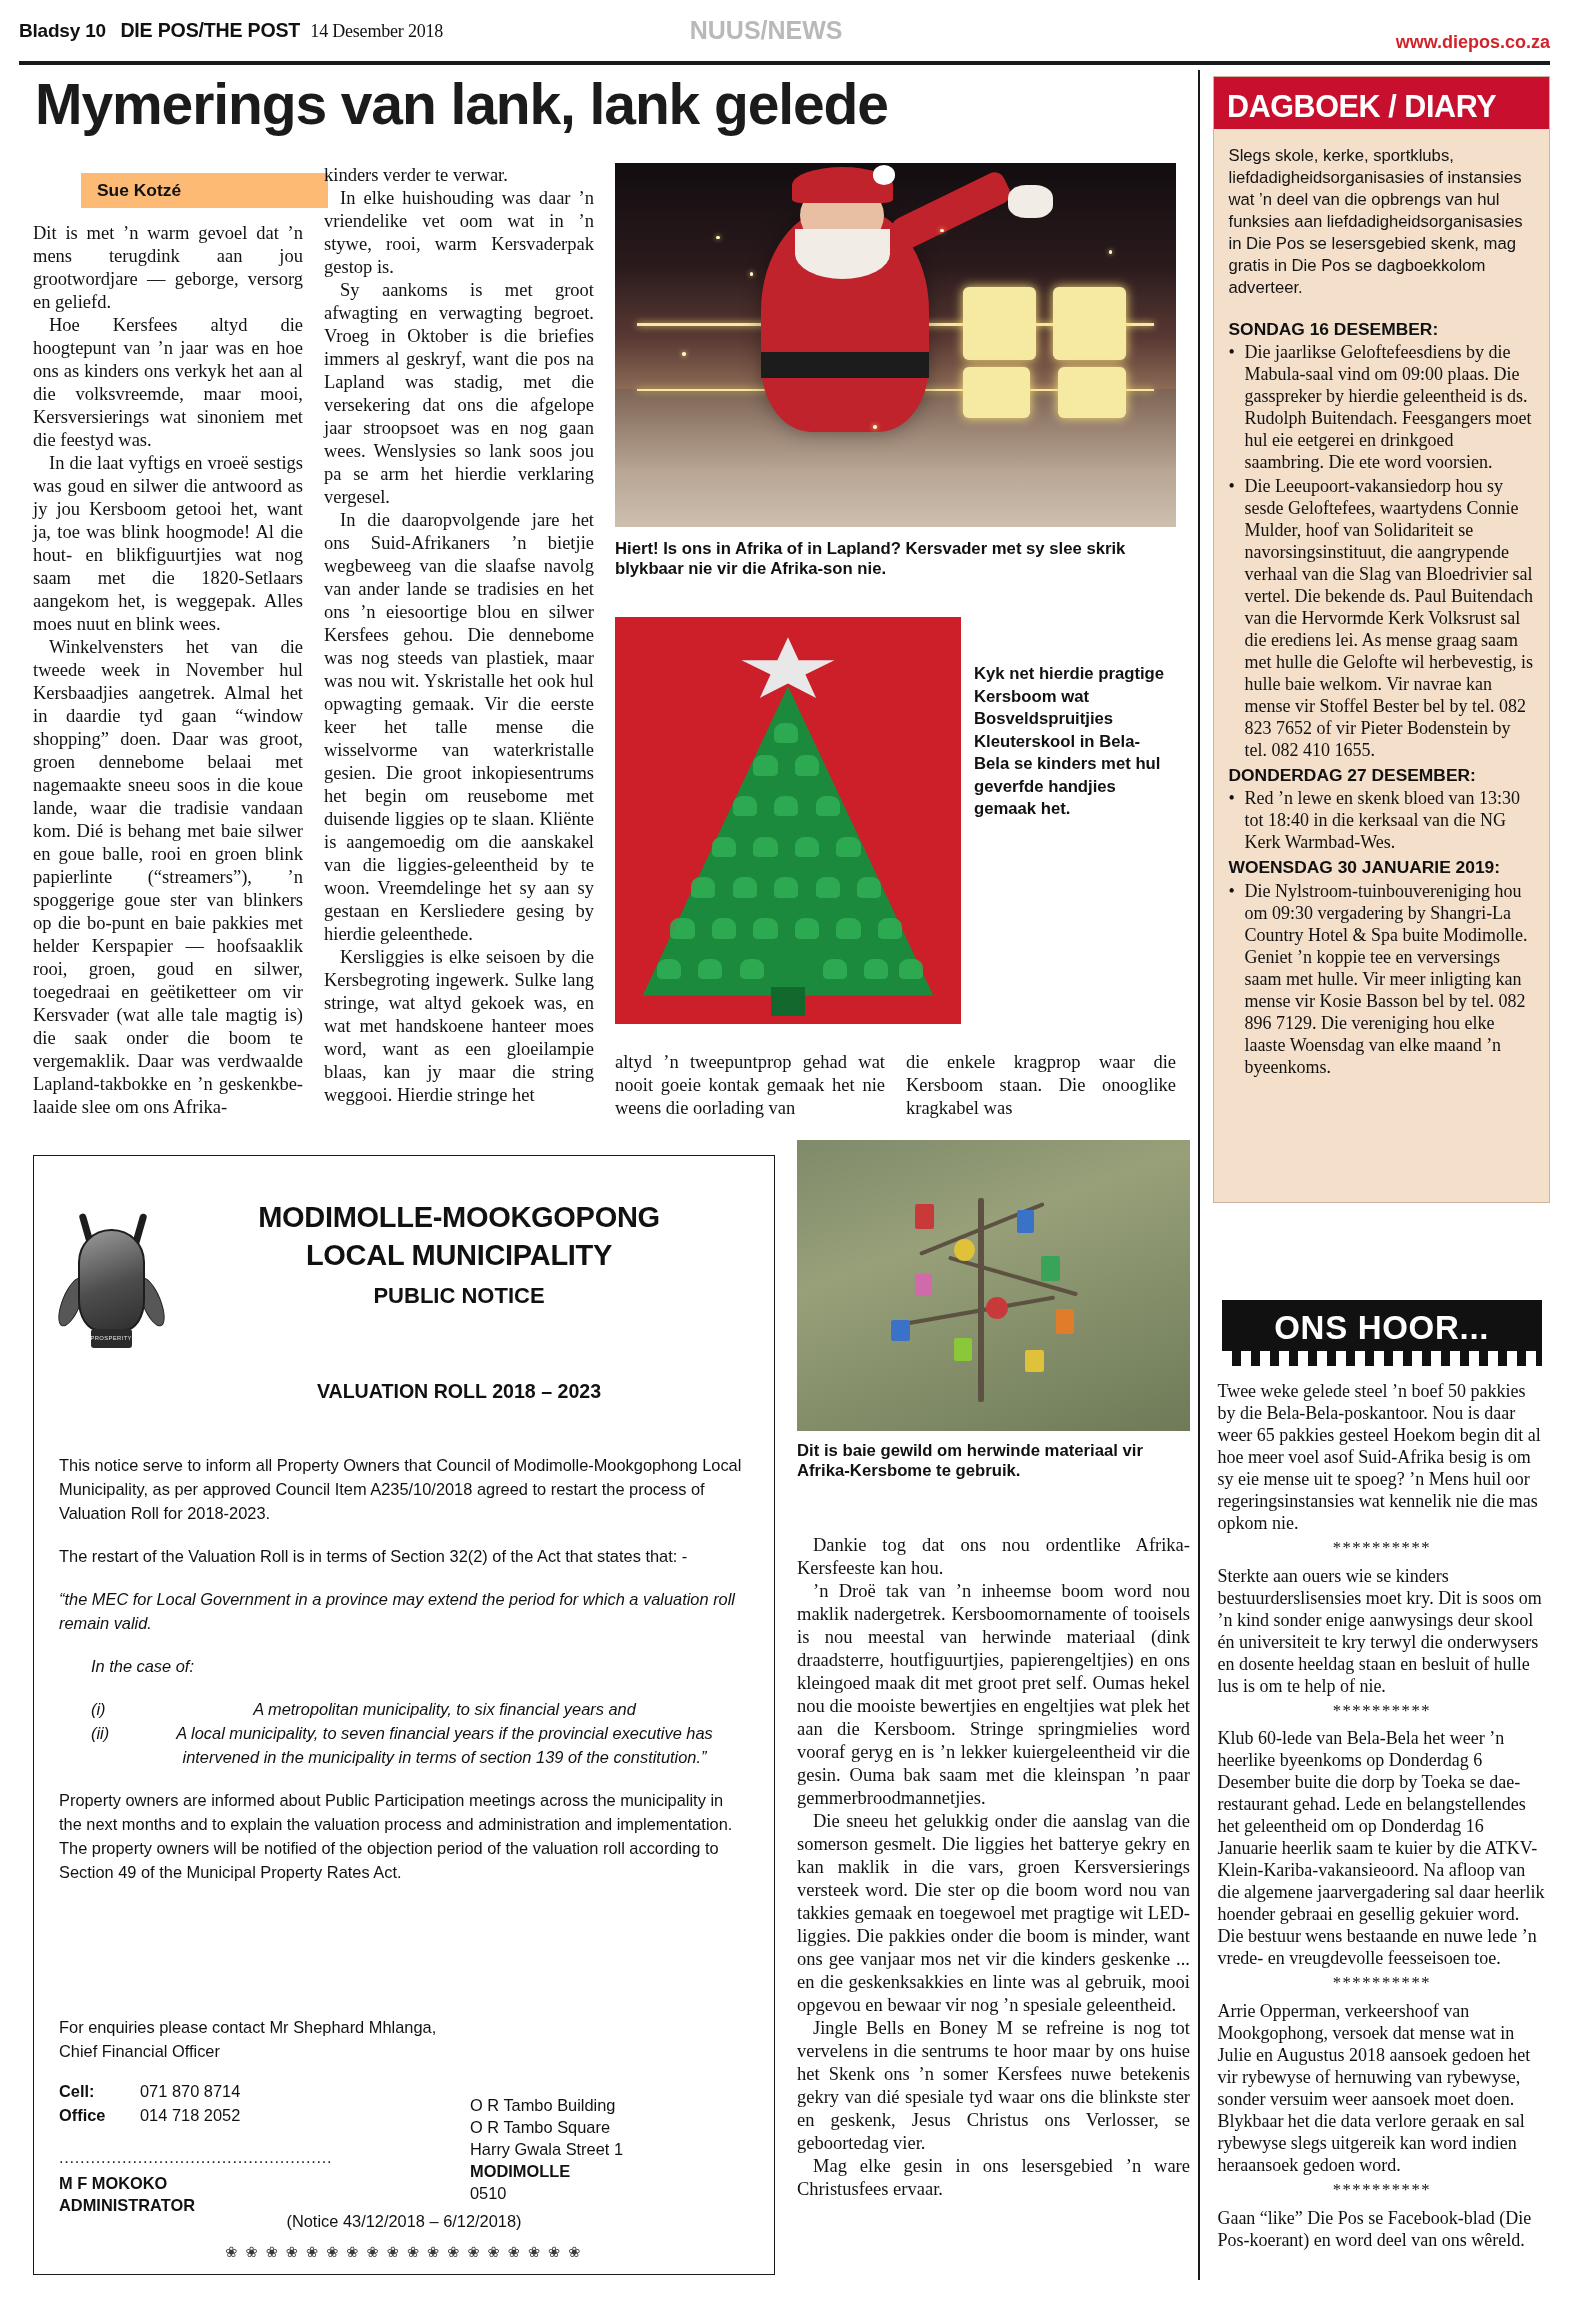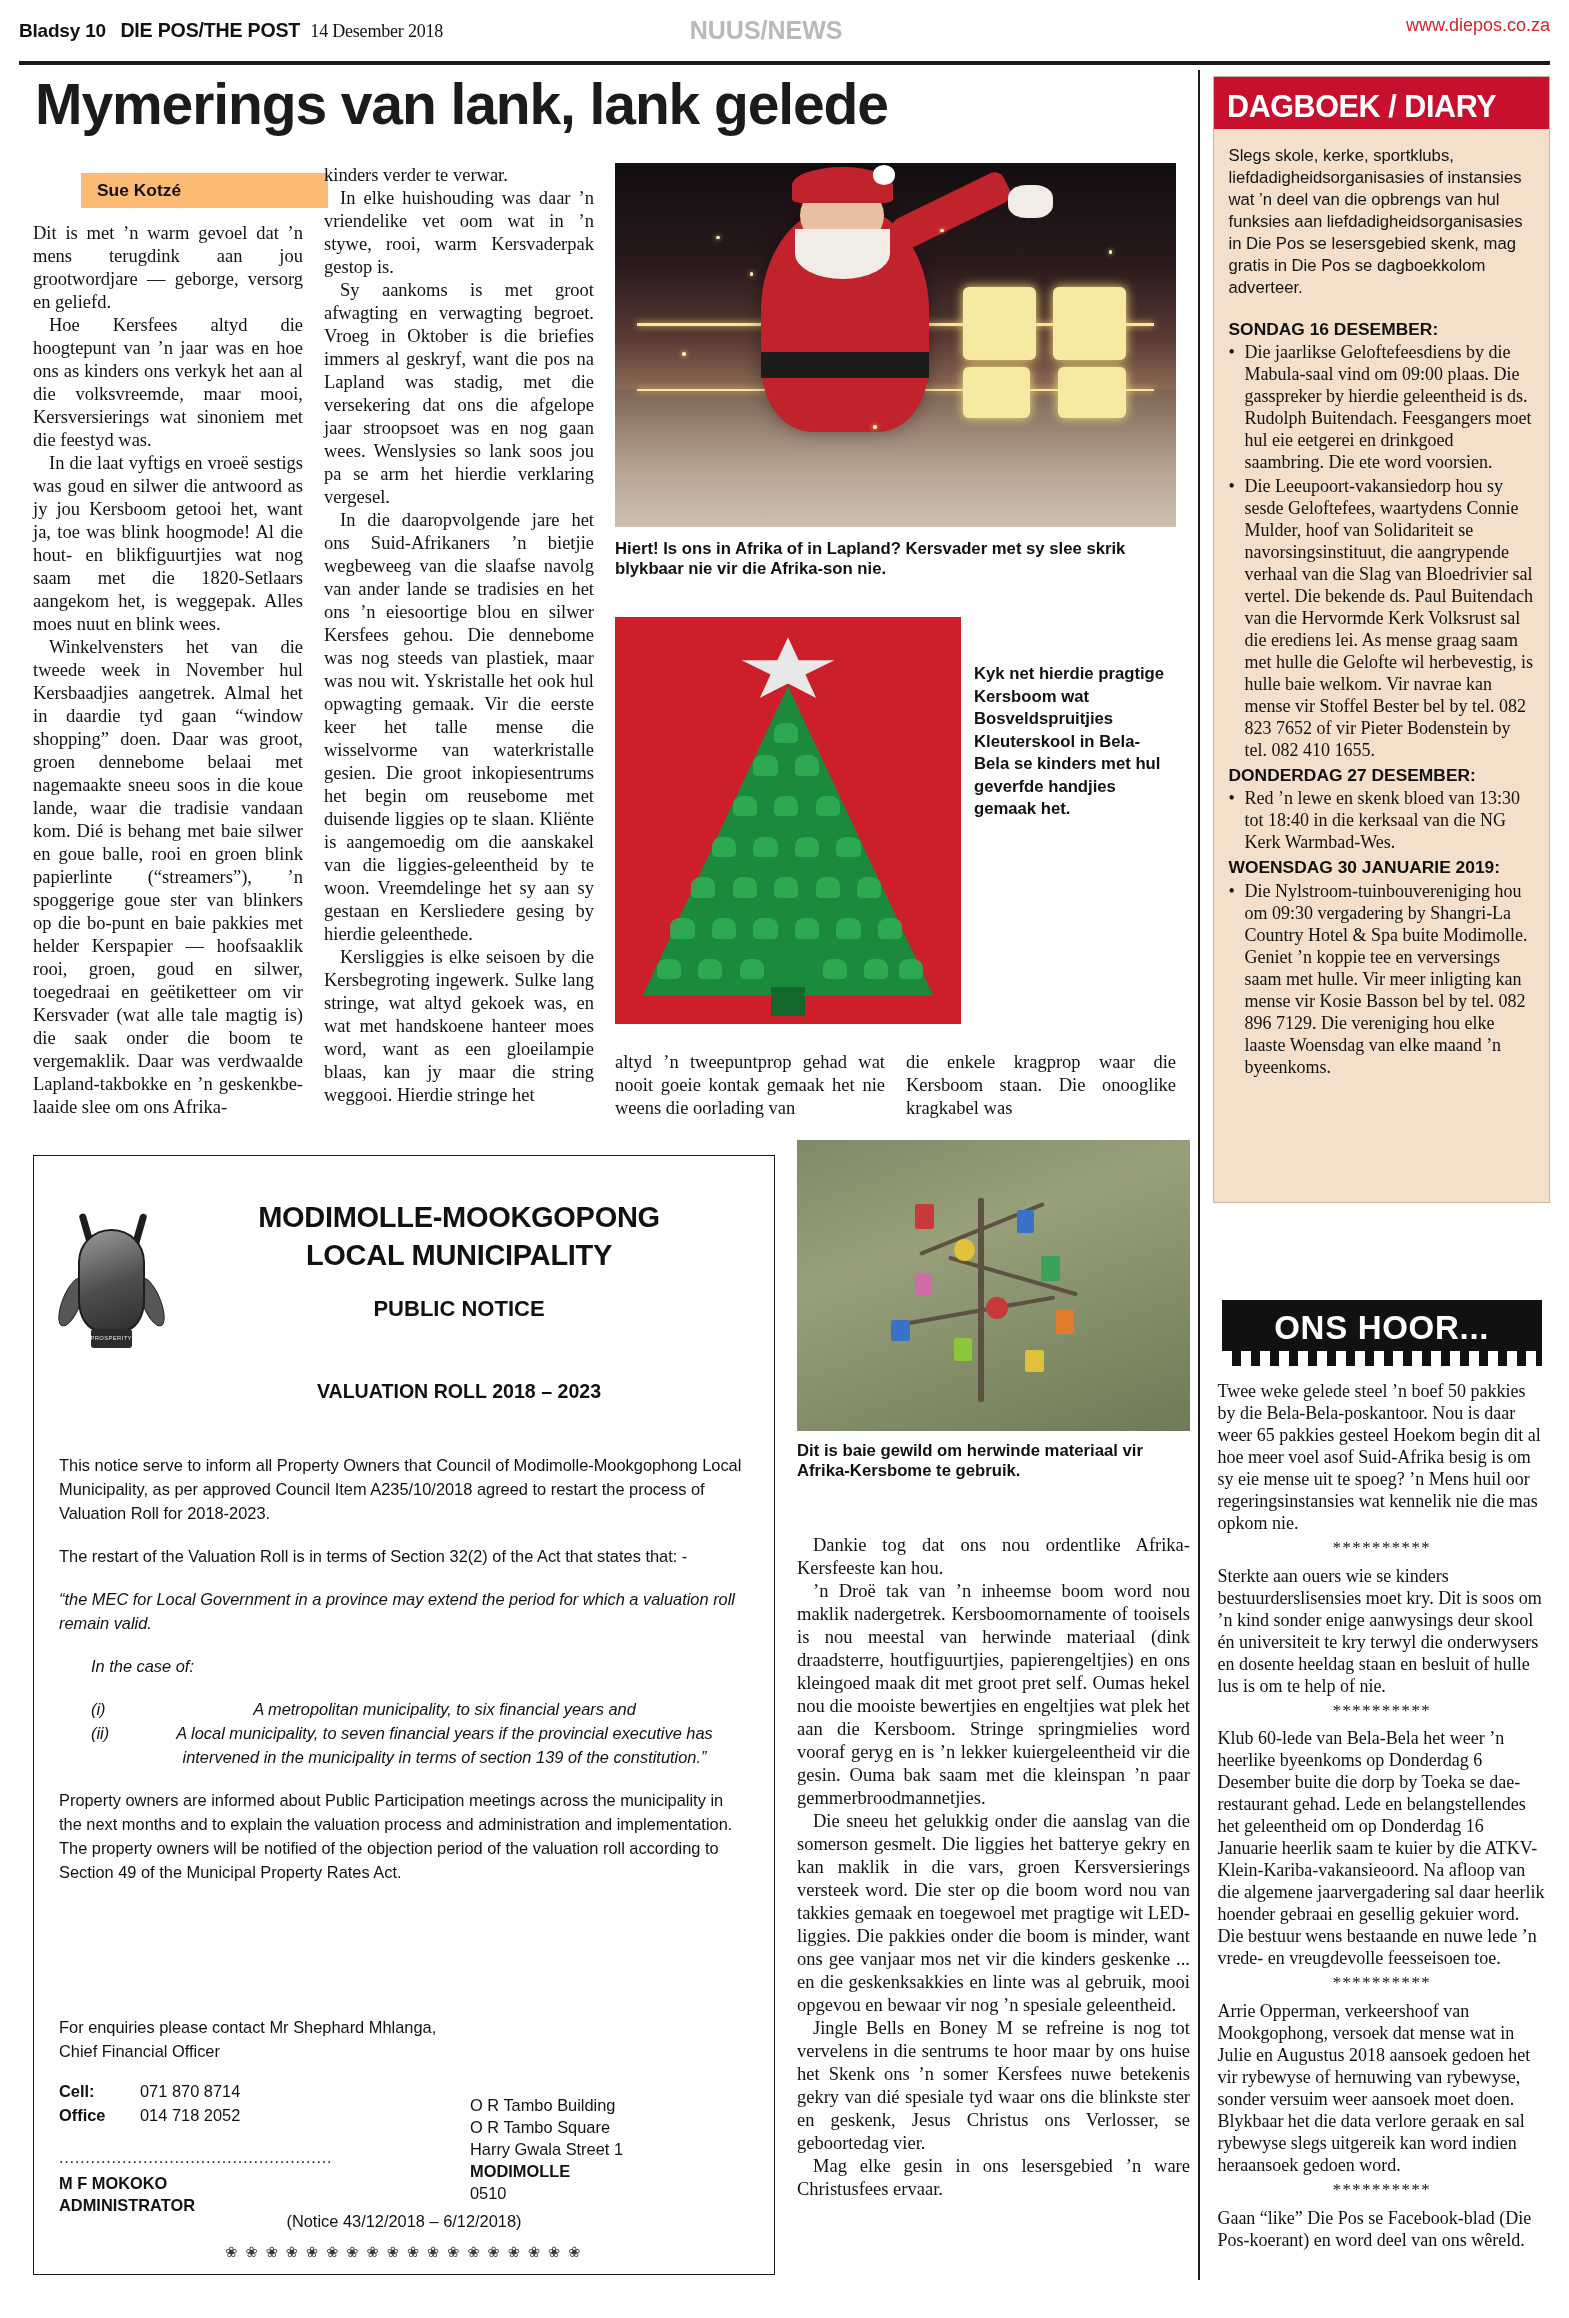--- a/index.html
+++ b/index.html
@@ -25,23 +25,23 @@
   }
   .mh-left .pagelabel { font-size:19px; }
   .mh-left .papername { font-size:19.6px; margin-left:14.5px; }
   .mh-left .issuedate { font-family:"Liberation Serif", serif; font-weight:normal; font-size:18px; margin-left:10.2px;}
   .mh-center {
     position:absolute; left:50%; top:1.5px; transform:translateX(-62%);
     font-family:"Liberation Sans", sans-serif;
     font-weight:bold; font-size:25px; color:#b9b9b9; letter-spacing:0px;
   }
   .mh-right {
-    position:absolute; right:0; top:0;
+    position:absolute; right:0; top:17px;
     font-family:"Liberation Sans", sans-serif;
-    font-weight:normal; font-size:18px; color:#d2232a;
+    font-weight:bold; font-size:18px; color:#d2232a;
   }
   #mh-rule {
     position:absolute; left:19px; top:61px; width:1531px; height:3.6px; background:#1a1a1a;
   }
 
   
   #headline {
     position:absolute; left:35px; top:73px; width:1134px;
     font-family:"Liberation Sans", sans-serif;
     font-weight:bold; font-size:57px; line-height:63px;
@@ -151,21 +151,21 @@
       font-family:"Liberation Sans", sans-serif; padding-top:5.8px; letter-spacing:0.4px;}
   .crest-leaf { position:absolute; width:19px; height:52px; background:#575757;
       border:1.5px solid #1d1d1d; border-radius:50% 50% 50% 50%; }
 
   #notice .n-title {
     position:absolute; left:138px; top:42px; width:574px; text-align:center;
     font-family:"Liberation Sans", sans-serif; font-weight:bold;
     font-size:29px; line-height:38px; letter-spacing:-0.3px;
   }
   #notice .n-sub {
-    position:absolute; left:138px; top:140px; width:574px; text-align:center;
+    position:absolute; left:138px; top:127px; width:574px; text-align:center;
     font-family:"Liberation Sans", sans-serif; font-weight:bold; font-size:22px;
   }
   #notice .n-roll {
     position:absolute; left:138px; top:224px; width:574px; text-align:center;
     font-family:"Liberation Sans", sans-serif; font-weight:bold; font-size:19.6px;
   }
   #notice .n-body {
     position:absolute; left:25px; top:297px; width:691px;
     font-family:"Liberation Sans", sans-serif; font-size:16.4px; line-height:24px;
   }

